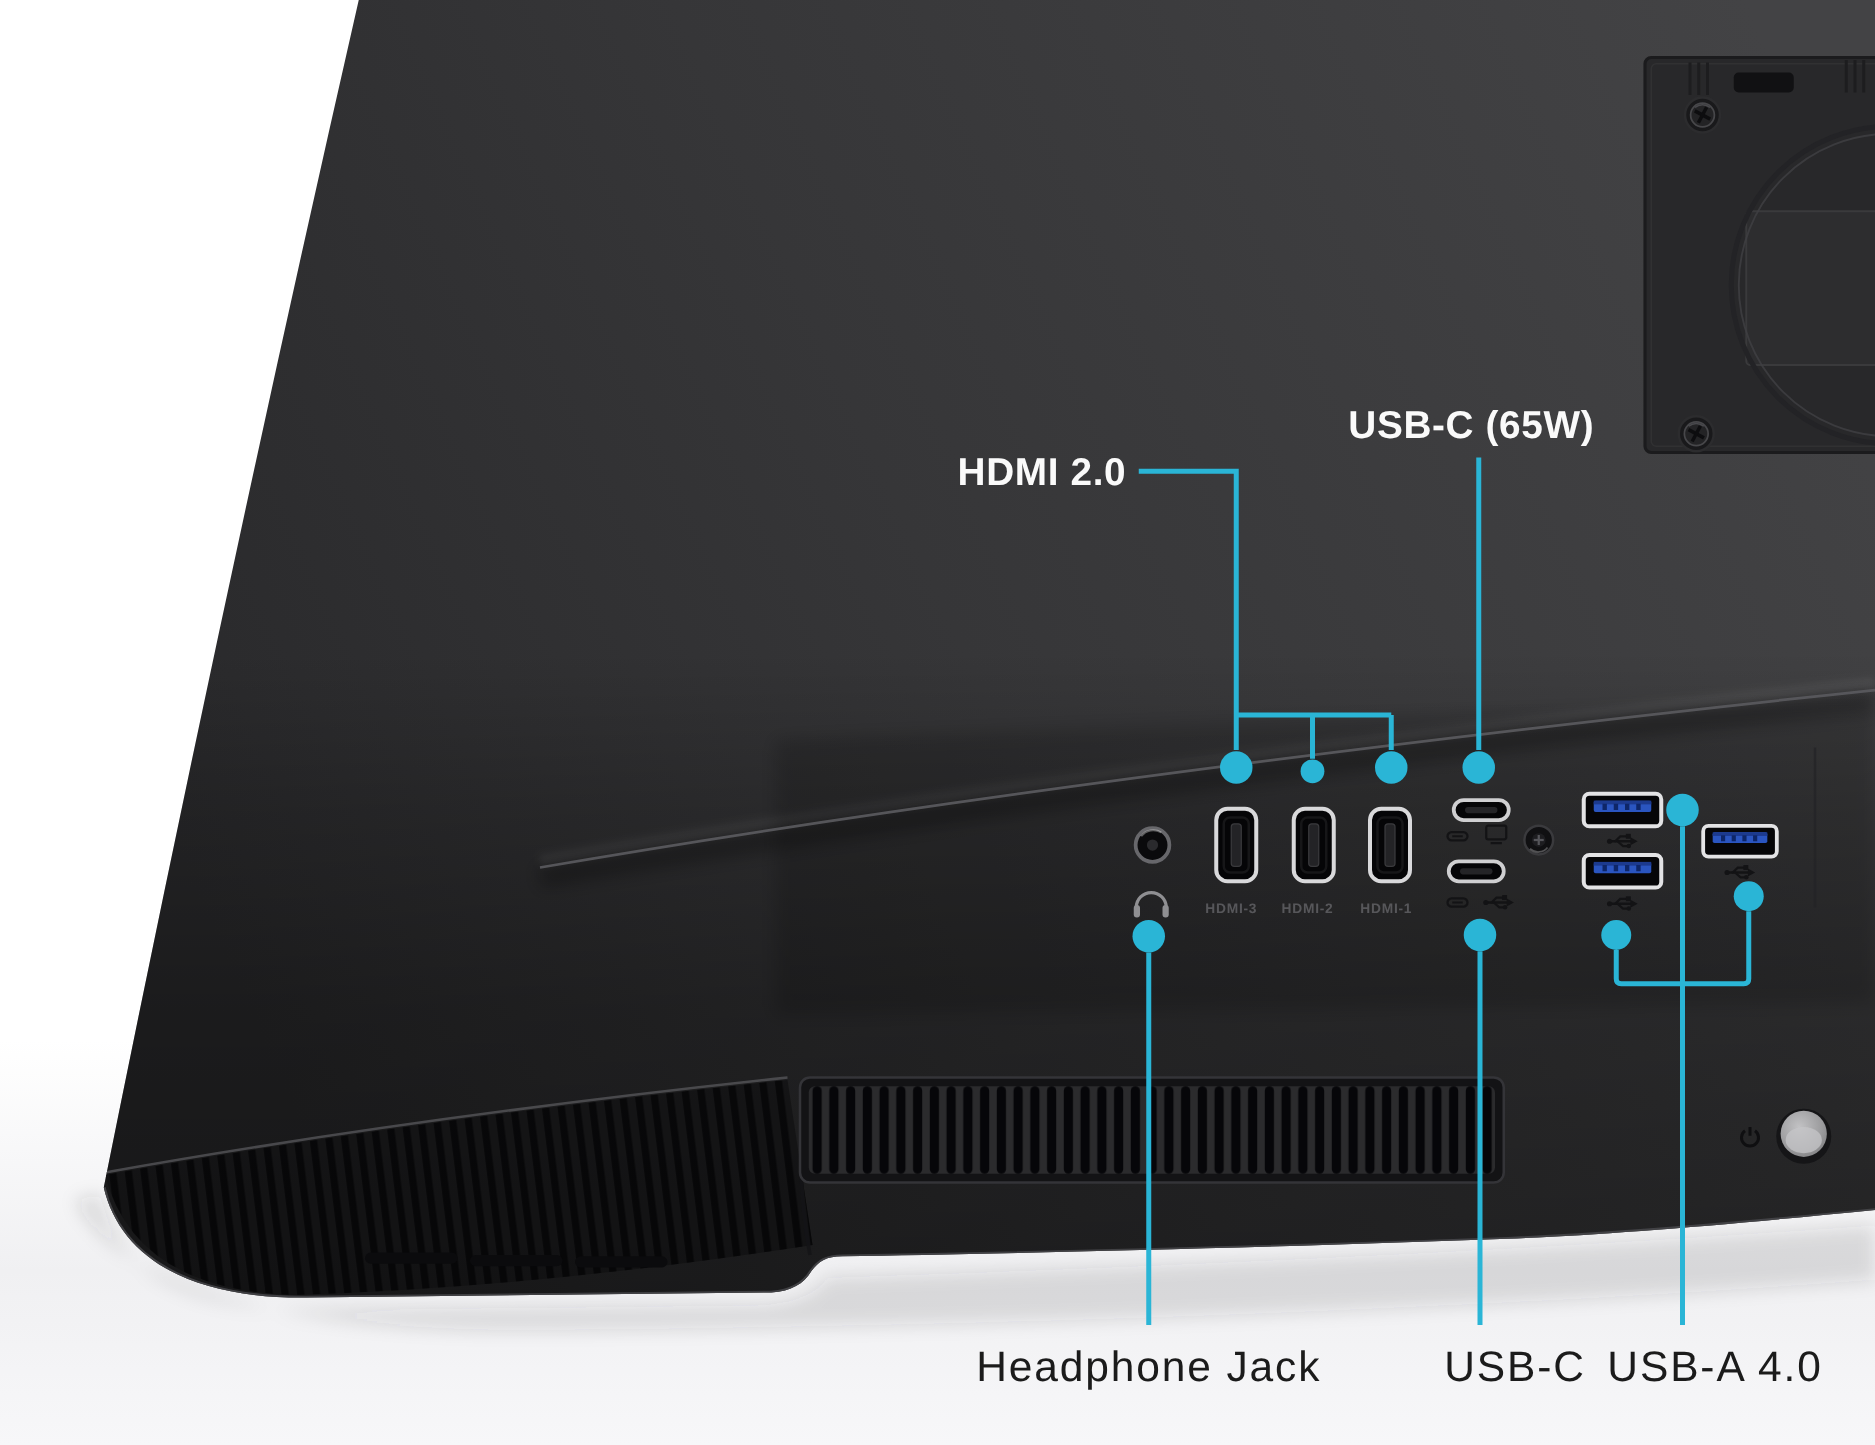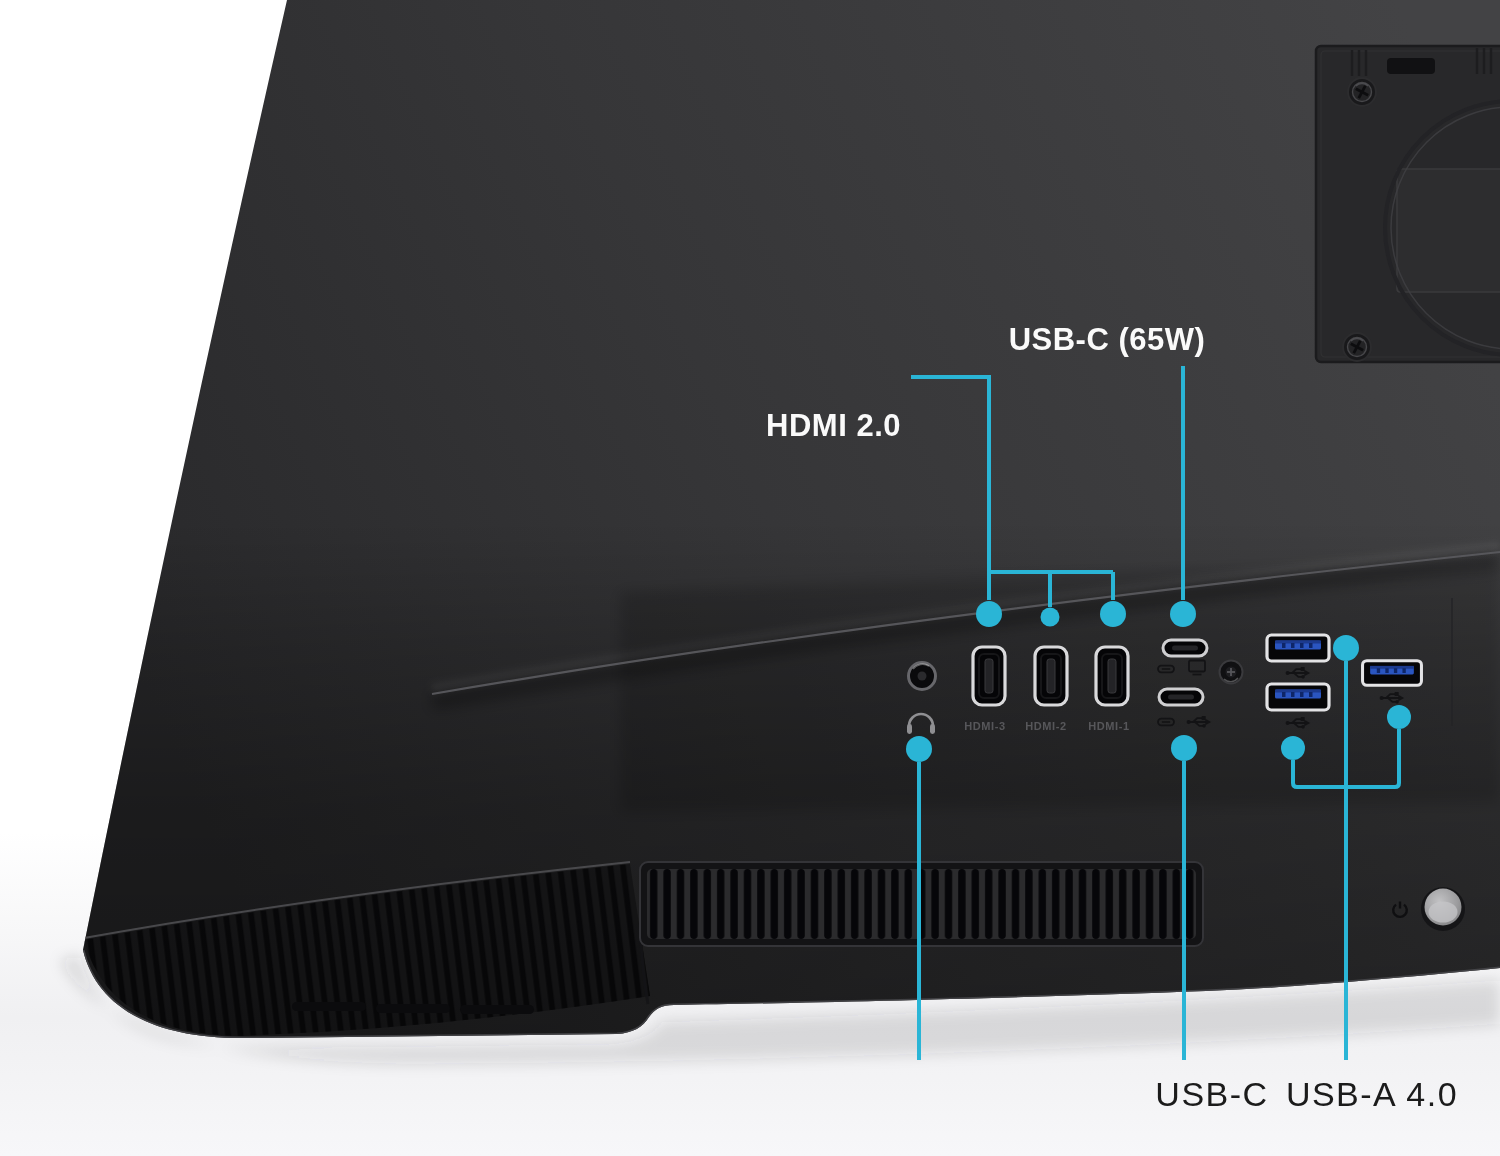--- a/index.html
+++ b/index.html
@@ -232,18 +232,19 @@
     <circle cx="1113" cy="614" r="13"></circle>
     <circle cx="1183" cy="614" r="13"></circle>
     <circle cx="919" cy="749" r="13"></circle>
     <circle cx="1184" cy="748" r="13"></circle>
     <circle cx="1346" cy="648" r="13"></circle>
     <circle cx="1293" cy="748" r="12"></circle>
     <circle cx="1399" cy="717" r="12"></circle>
   </g>
 </svg>
 
-<div class="callout-label label-on-monitor anchor-right" style="left:901px;top:362px;margin-top:48px;">HDMI 2.0</div>
-<div class="callout-label label-on-monitor anchor-center" style="left:1107px;top:324px;">USB-C (65W)</div>
+<div class="callout-label label-on-monitor anchor-right" style="left:901px;top:362px;">HDMI 2.0</div>
+<div class="callout-label label-on-monitor anchor-center" style="left:1177px;top:324px;">USB-C (65W)</div>
+<div class="callout-label label-on-white anchor-center" style="left:919px;top:1077px;">Headphone Jack</div>
 <div class="callout-label label-on-white anchor-center" style="left:1184px;top:1077px;margin-left:28px;">USB-C</div>
 <div class="callout-label label-on-white anchor-center" style="left:1372px;top:1077px;">USB-A 4.0</div>
 
 </div>
 
 </body></html>

